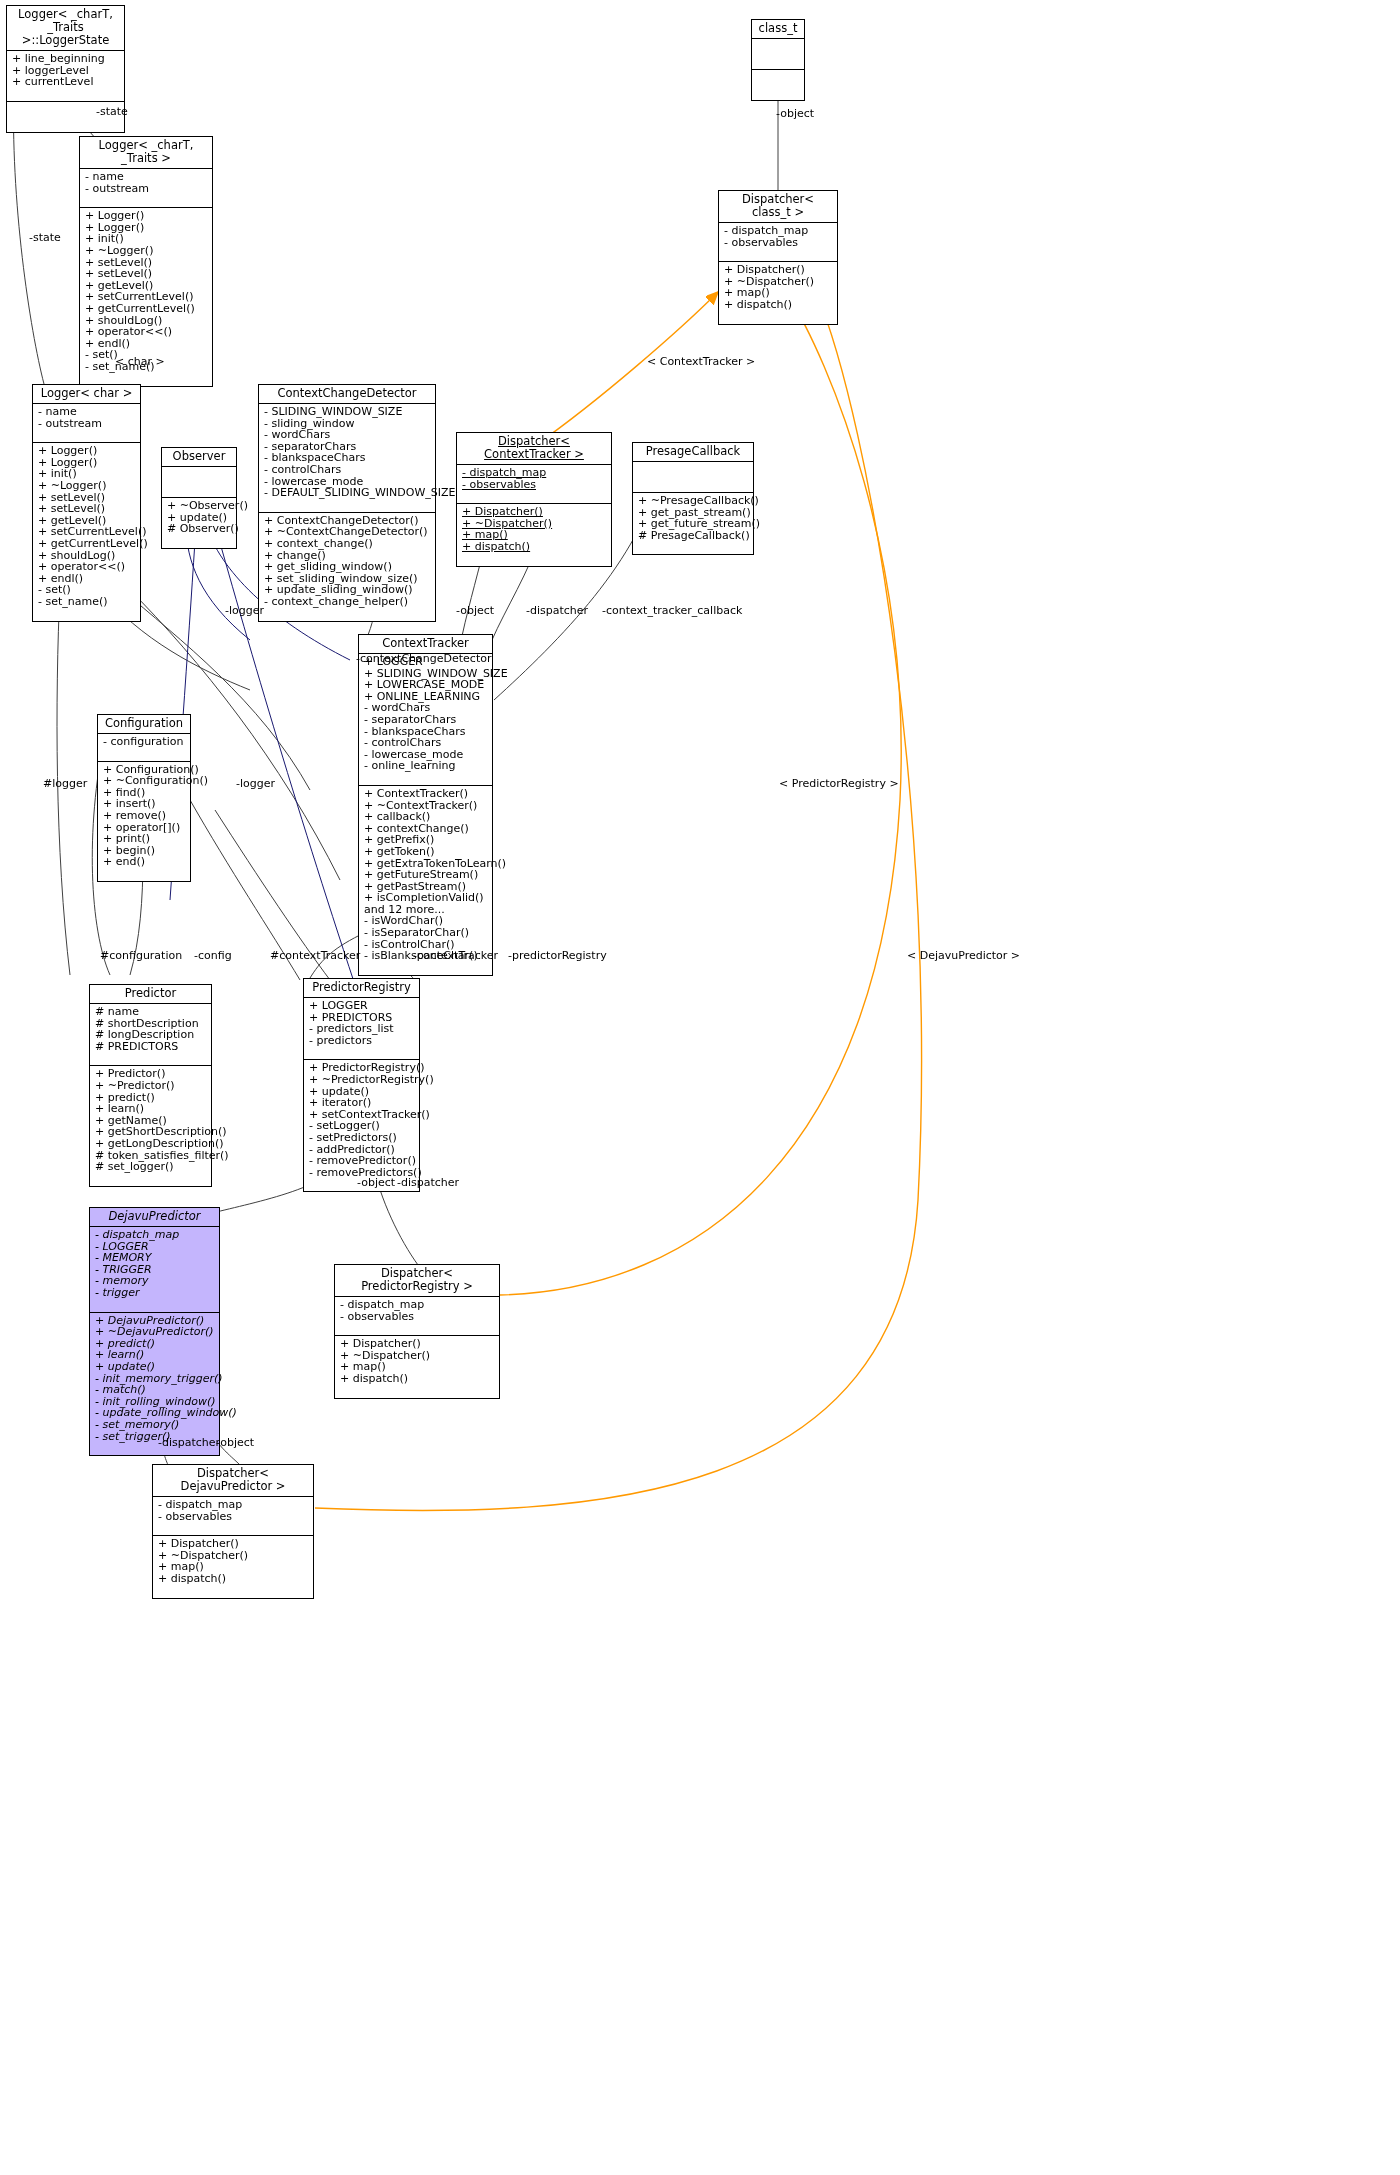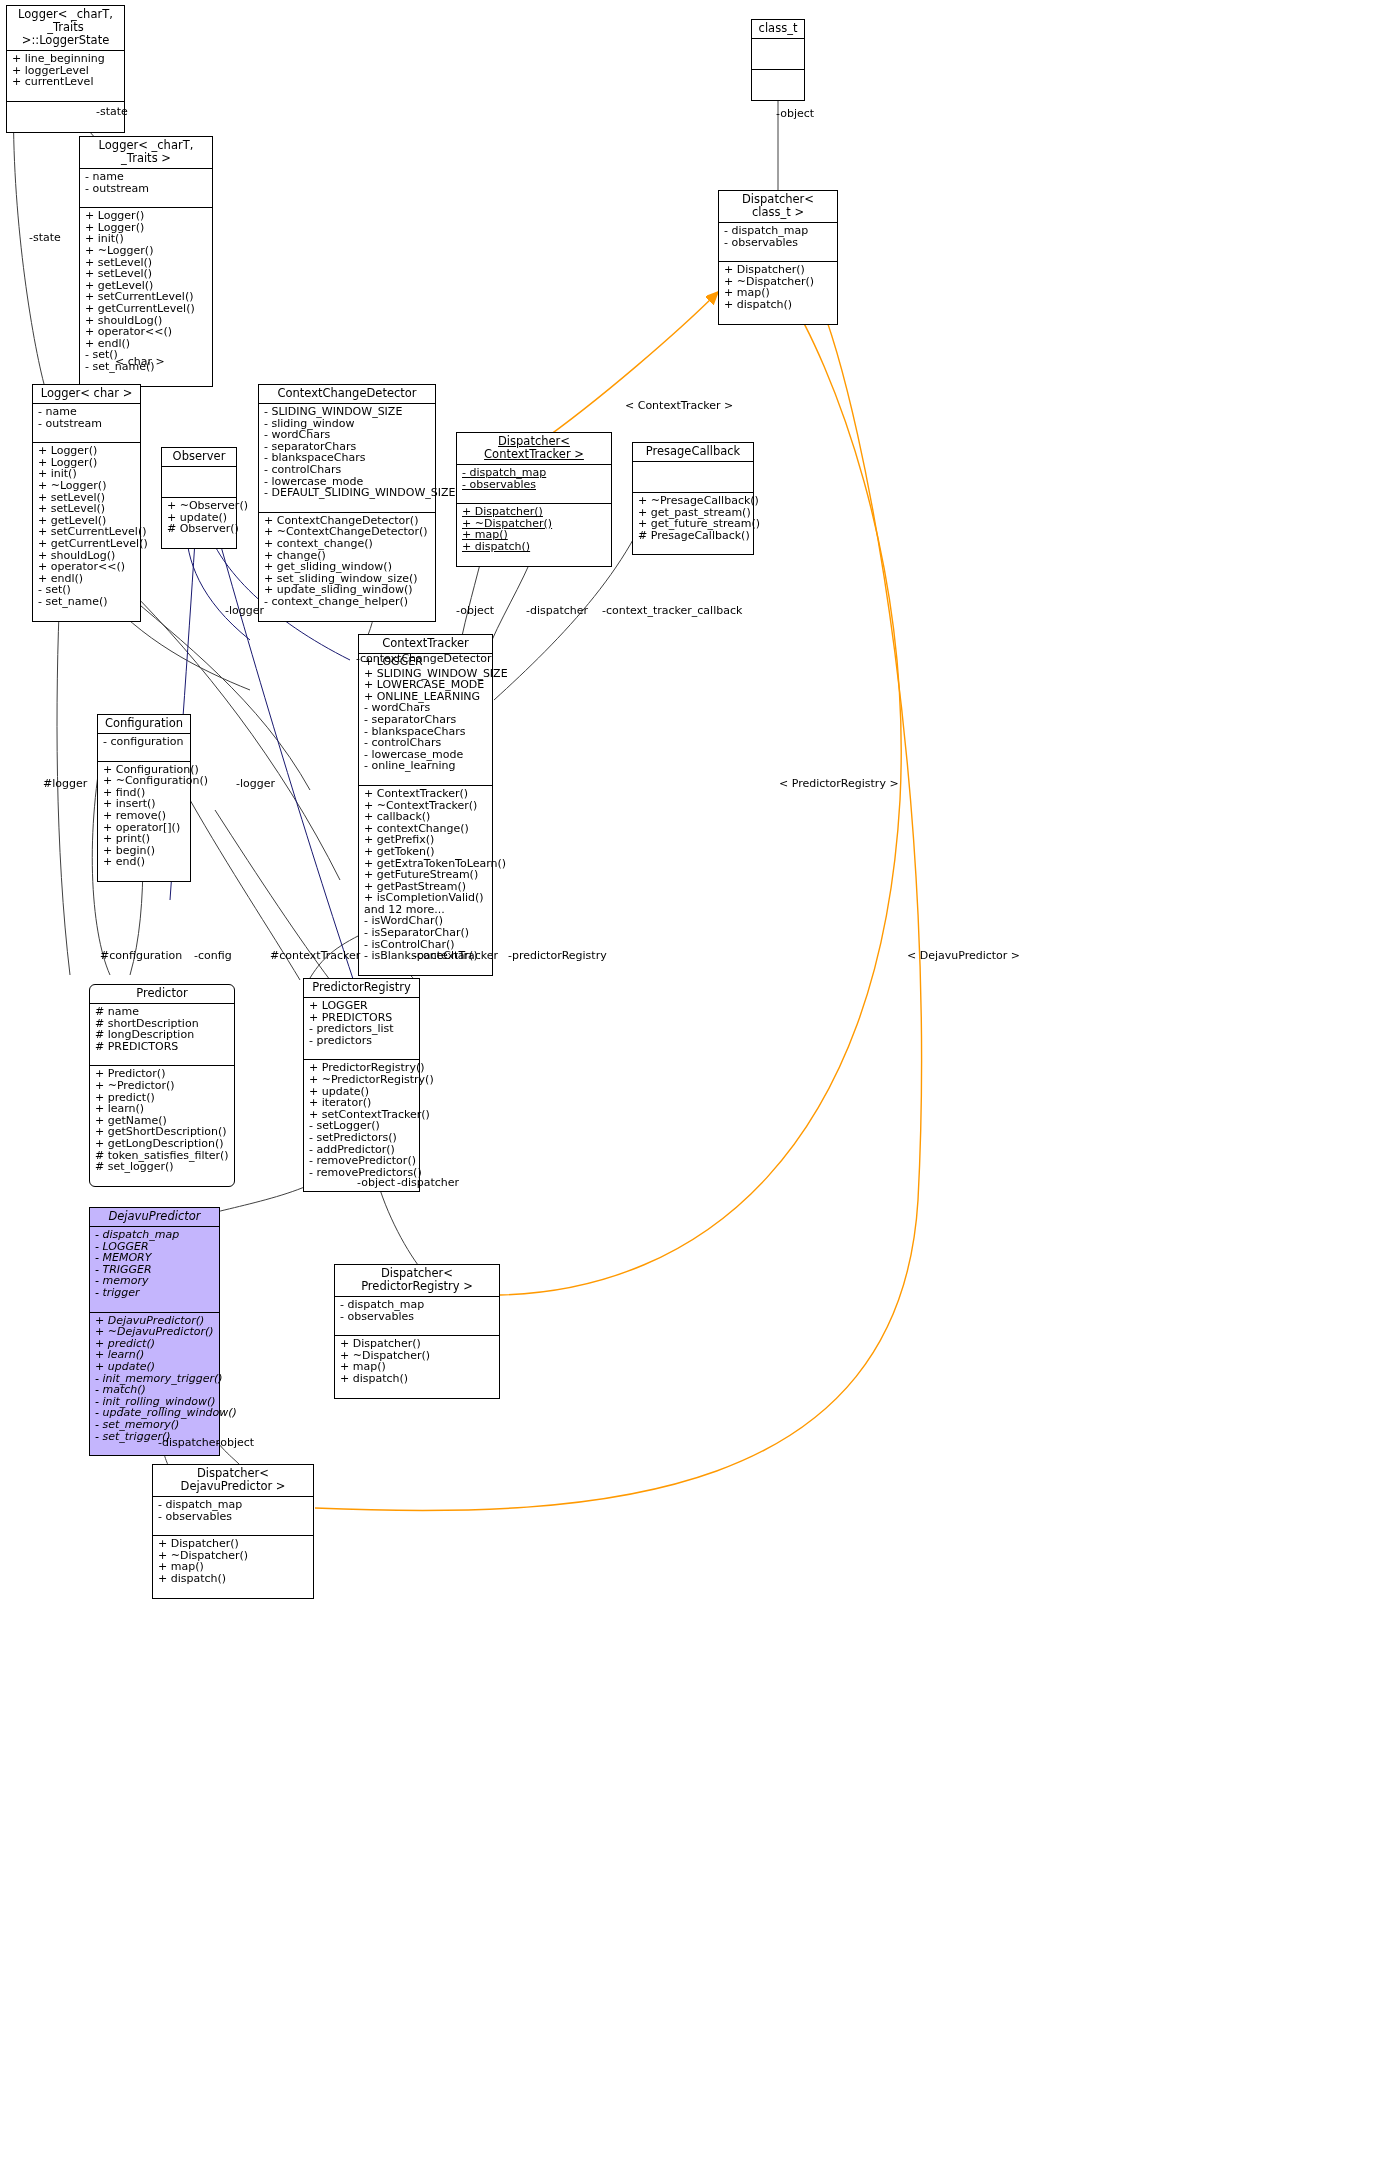--- a/index.html
+++ b/index.html
@@ -273,21 +273,21 @@
         <div class="row">+ find()</div>
         <div class="row">+ insert()</div>
         <div class="row">+ remove()</div>
         <div class="row">+ operator[]()</div>
         <div class="row">+ print()</div>
         <div class="row">+ begin()</div>
         <div class="row">+ end()</div>
       </div>
   </div>
 
-  <div class="node" style="left:89px;top:984px;width:146px;border-radius:6px;">
+  <div class="node" style="left:89px;top:984px;width:123px;">
     <div class="title">Predictor</div>
     <div class="sec" id="n11a">
         <div class="row"># name</div>
         <div class="row"># shortDescription</div>
         <div class="row"># longDescription</div>
         <div class="row"># PREDICTORS</div>
       </div>
     <div class="sec" id="n11m">
         <div class="row">+ Predictor()</div>
         <div class="row">+ ~Predictor()</div>
@@ -373,21 +373,21 @@
         <div class="row">+ ~Dispatcher()</div>
         <div class="row">+ map()</div>
         <div class="row">+ dispatch()</div>
       </div>
   </div>
 
   <div class="edgelabel" style="left:96px;top:105px;">-state</div>
   <div class="edgelabel" style="left:29px;top:231px;">-state</div>
   <div class="edgelabel" style="left:776px;top:107px;">-object</div>
   <div class="edgelabel" style="left:115px;top:355px;">&lt; char &gt;</div>
-  <div class="edgelabel" style="left:625px;top:355px;margin-top:44px;">&lt; ContextTracker &gt;</div>
+  <div class="edgelabel" style="left:647px;top:355px;">&lt; ContextTracker &gt;</div>
   <div class="edgelabel" style="left:225px;top:604px;">-logger</div>
   <div class="edgelabel" style="left:356px;top:604px;margin-top:48px;">-contextChangeDetector</div>
   <div class="edgelabel" style="left:456px;top:604px;">-object</div>
   <div class="edgelabel" style="left:526px;top:604px;">-dispatcher</div>
   <div class="edgelabel" style="left:602px;top:604px;">-context_tracker_callback</div>
   <div class="edgelabel" style="left:236px;top:777px;">-logger</div>
   <div class="edgelabel" style="left:43px;top:777px;">#logger</div>
   <div class="edgelabel" style="left:779px;top:777px;">&lt; PredictorRegistry &gt;</div>
   <div class="edgelabel" style="left:100px;top:949px;">#configuration</div>
   <div class="edgelabel" style="left:194px;top:949px;">-config</div>

